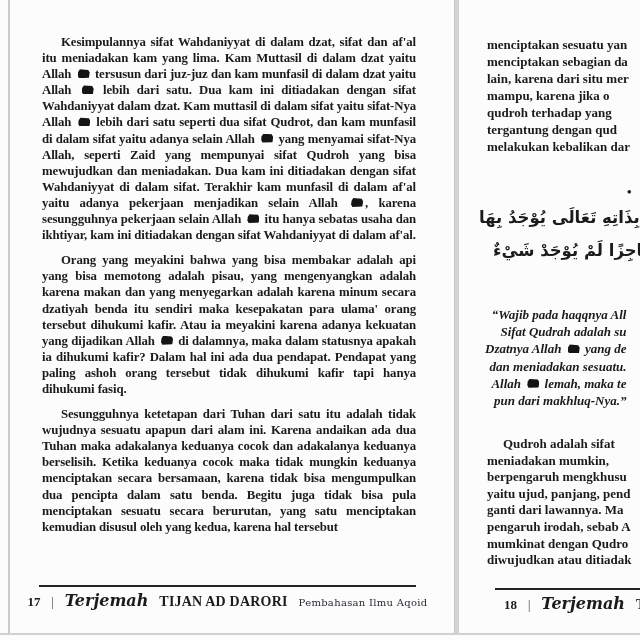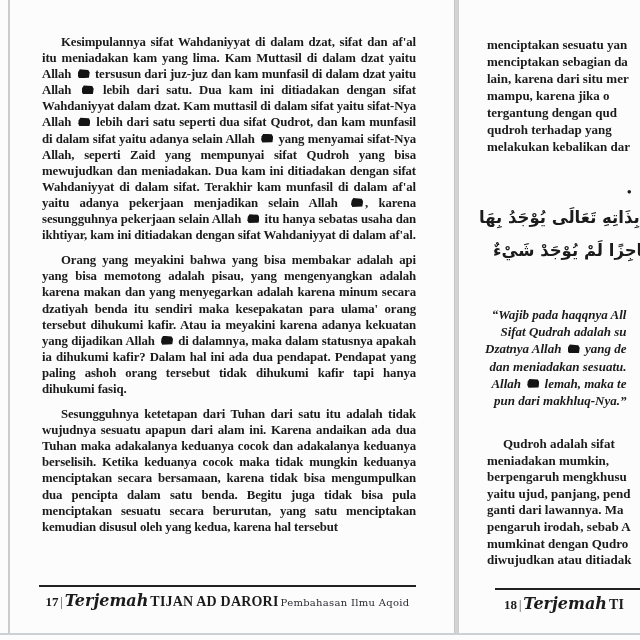--- a/index.html
+++ b/index.html
@@ -32,21 +32,21 @@
   }
   .arabic-block .rline:first-child{margin-left:9px;}
   .right-translation{position:absolute;left:485px;top:306px;font-size:13px;line-height:17.2px;font-weight:bold;font-style:italic;text-align:right;}
   .right-body-bottom{position:absolute;left:487px;top:436px;font-size:13px;line-height:16.6px;font-weight:bold;}
   .right-body-bottom .rline:first-child{text-indent:16px;}
 
   
   .footer-rule{position:absolute;height:2px;background:#222;}
   .left-footer-rule{left:39px;top:585px;width:377px;}
   .right-footer-rule{left:495px;top:588px;width:145px;}
-  .footer{position:absolute;display:flex;align-items:baseline;gap:2px;font-size:11.5px;white-space:nowrap;}
+  .footer{position:absolute;display:flex;align-items:baseline;gap:11px;font-size:11.5px;white-space:nowrap;}
   .left-footer{left:39px;top:591px;width:377px;justify-content:center;}
   .right-footer{left:504px;top:594px;}
   .f-pg{font-weight:bold;font-size:13px;}
   .f-sep{font-weight:normal;color:#333;}
   .f-series{font-style:italic;font-weight:bold;font-family:"DejaVu Serif", serif;font-size:16px;}
   .f-title{font-weight:bold;letter-spacing:0.2px;font-size:14px;}
   .f-section{font-size:10px;color:#2a2a33;font-family:"DejaVu Serif", serif;letter-spacing:0.3px;}
 
   
   .hon{
@@ -78,22 +78,22 @@
     <span class="f-section">Pembahasan Ilmu Aqoid</span>
   </div>
 </div>
 
 <div>
   <div class="right-body-top">
       <div class="rline">menciptakan sesuatu yan</div>
       <div class="rline">menciptakan sebagian da</div>
       <div class="rline">lain, karena dari situ mer</div>
       <div class="rline">mampu,  karena  jika  o</div>
+      <div class="rline">qudroh terhadap yang</div>
       <div class="rline">tergantung dengan qud</div>
-      <div class="rline">qudroh terhadap yang</div>
       <div class="rline">melakukan kebalikan dar</div>
     </div>
 
   <div class="separator-bullet">•</div>
 
   <div class="arabic-block" dir="rtl">
       <div class="rline">قَائِمَةً بِذَاتِهِ تَعَالَى يُوْجَدُ بِهَا</div>
       <div class="rline">كَانَ عَاجِزًا لَمْ يُوْجَدْ شَيْءٌ</div>
     </div>
 

